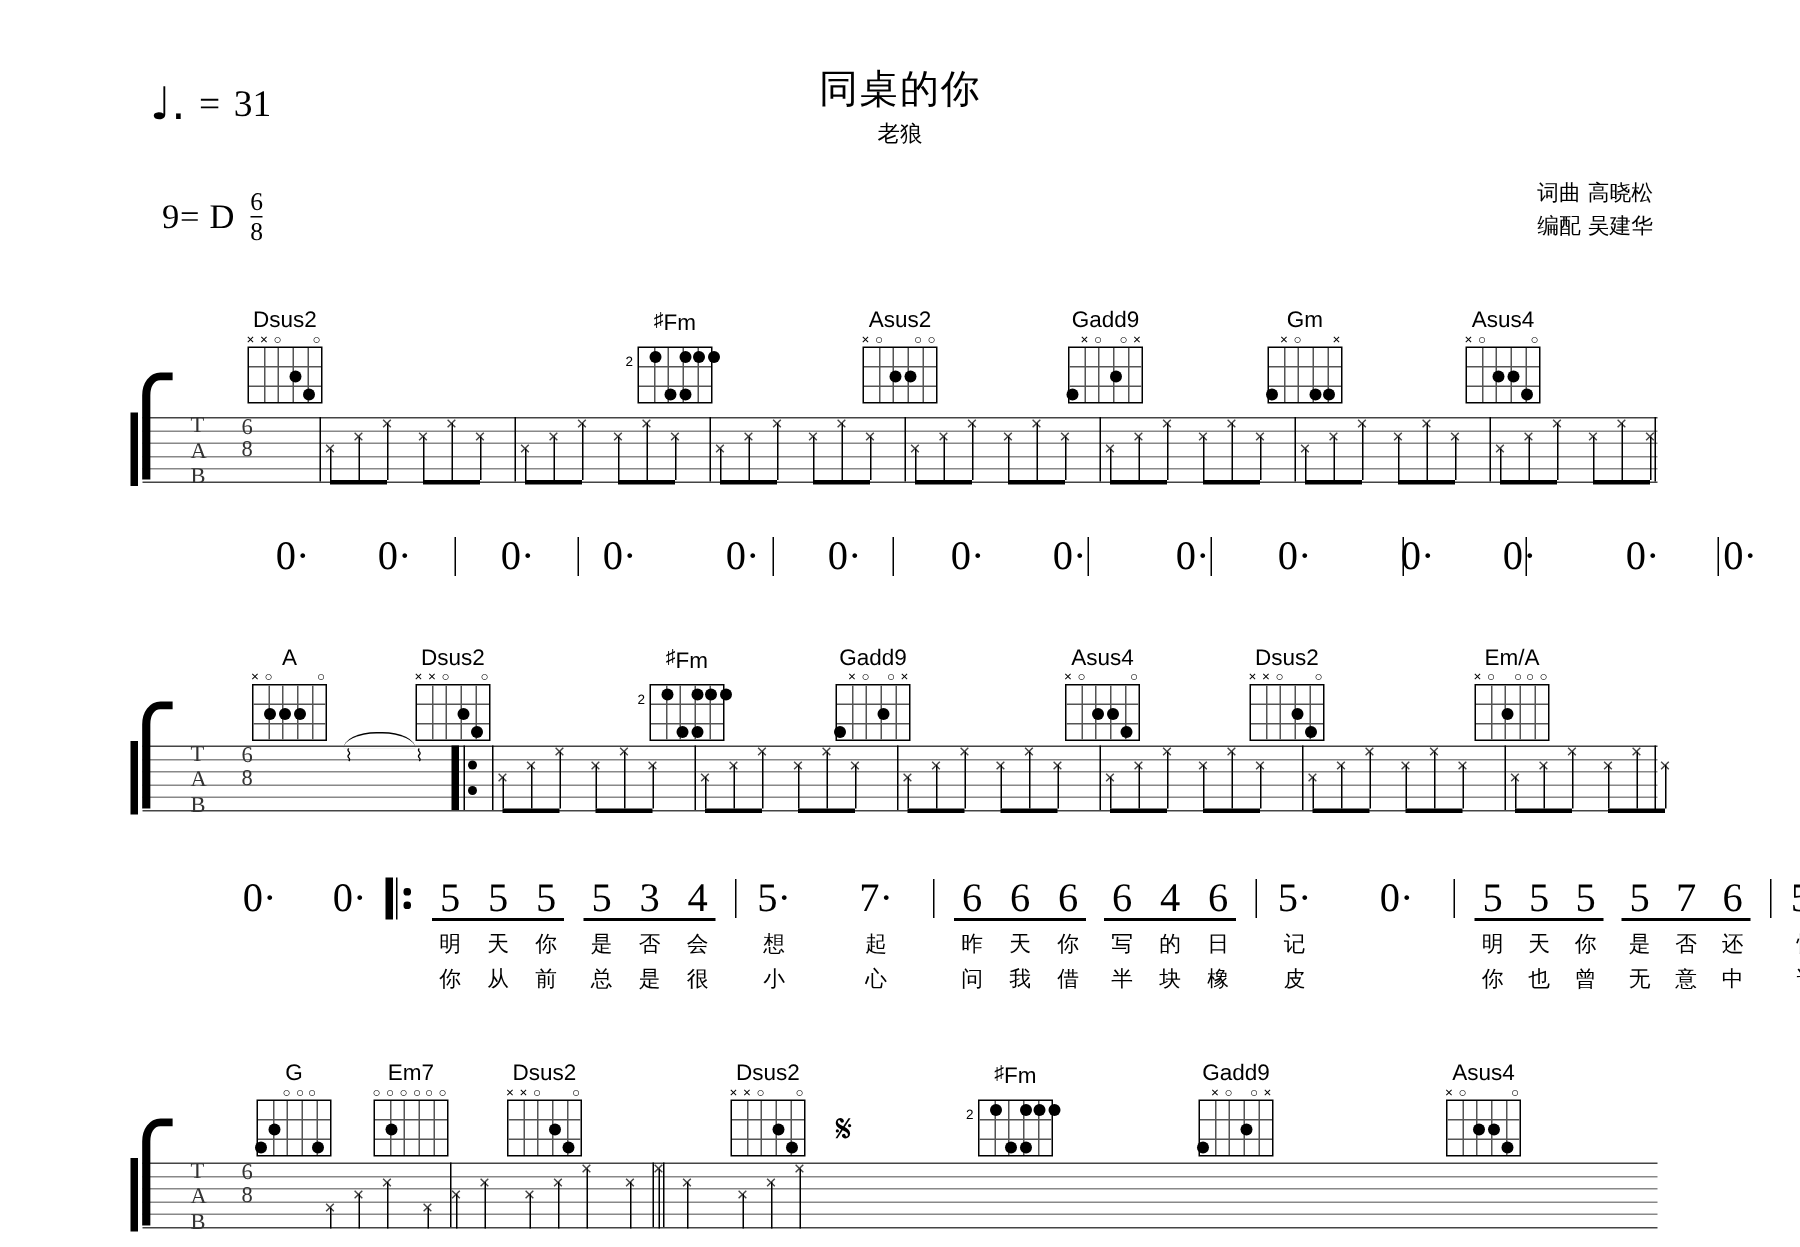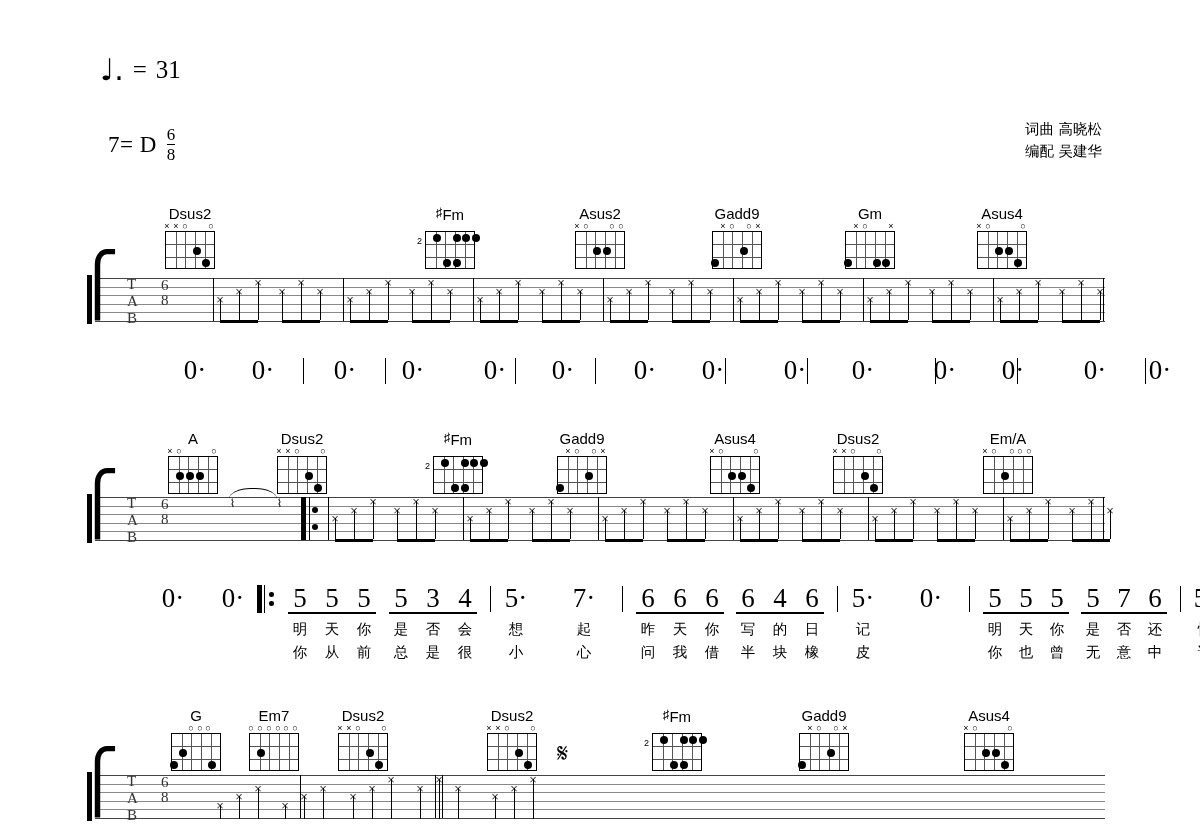--- a/index.html
+++ b/index.html
@@ -78,27 +78,29 @@
 
 <div class="sheet">
 
   <div class="tempo">
     <span class="noteglyph">♩.</span>
     <span class="eq">=</span>
     <span class="bpm">31</span>
   </div>
 
   <div class="keysig">
-    <span class="k">7= D</span>
+    <span class="k">9= D</span>
     <span class="meter">
       <span class="num">6</span>
       <span class="den">8</span>
     </span>
   </div>
 
+  <div class="title">同桌的你</div>
+  <div class="artist">老狼</div>
 
   <div class="credits">
     <div>词曲 高晓松</div>
     <div>编配 吴建华</div>
   </div>
 
   <div id="layer">
       <div class="chord" style="left: 162px; top: 205px;">
         <div class="cname">Dsus2</div>
         <div class="marks">

